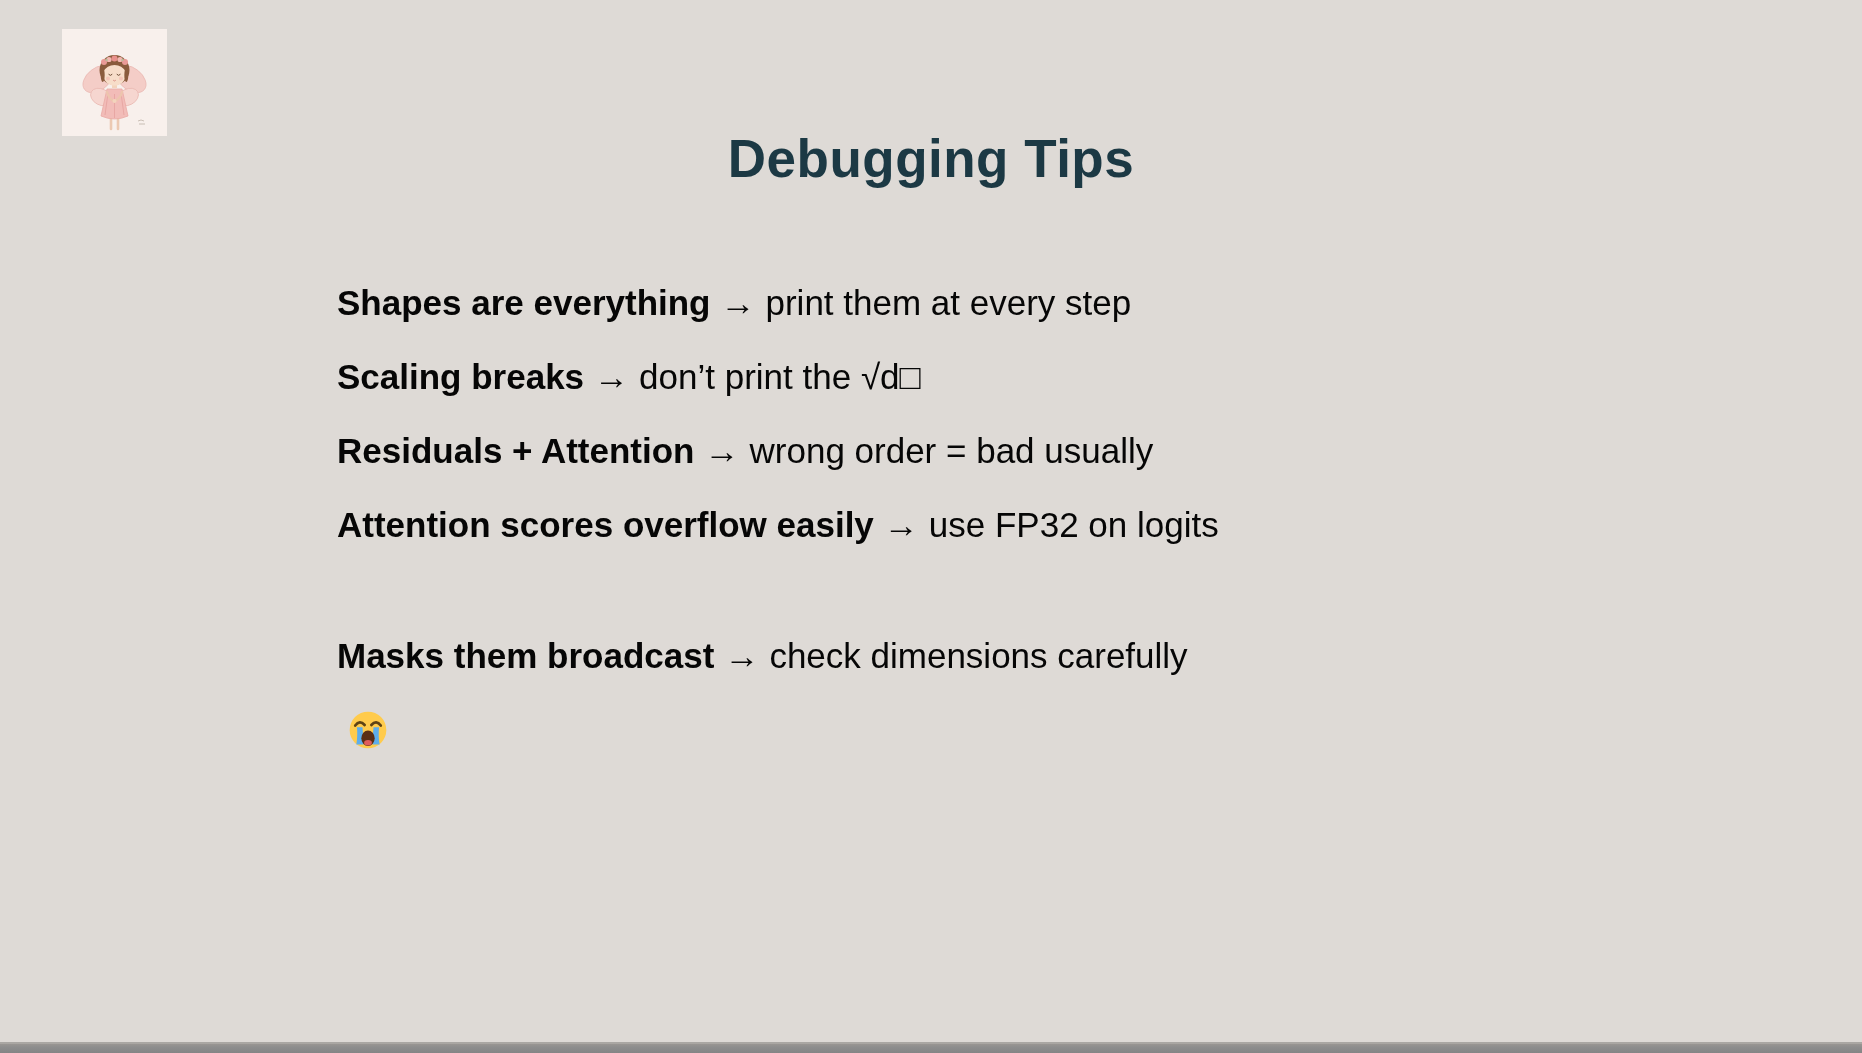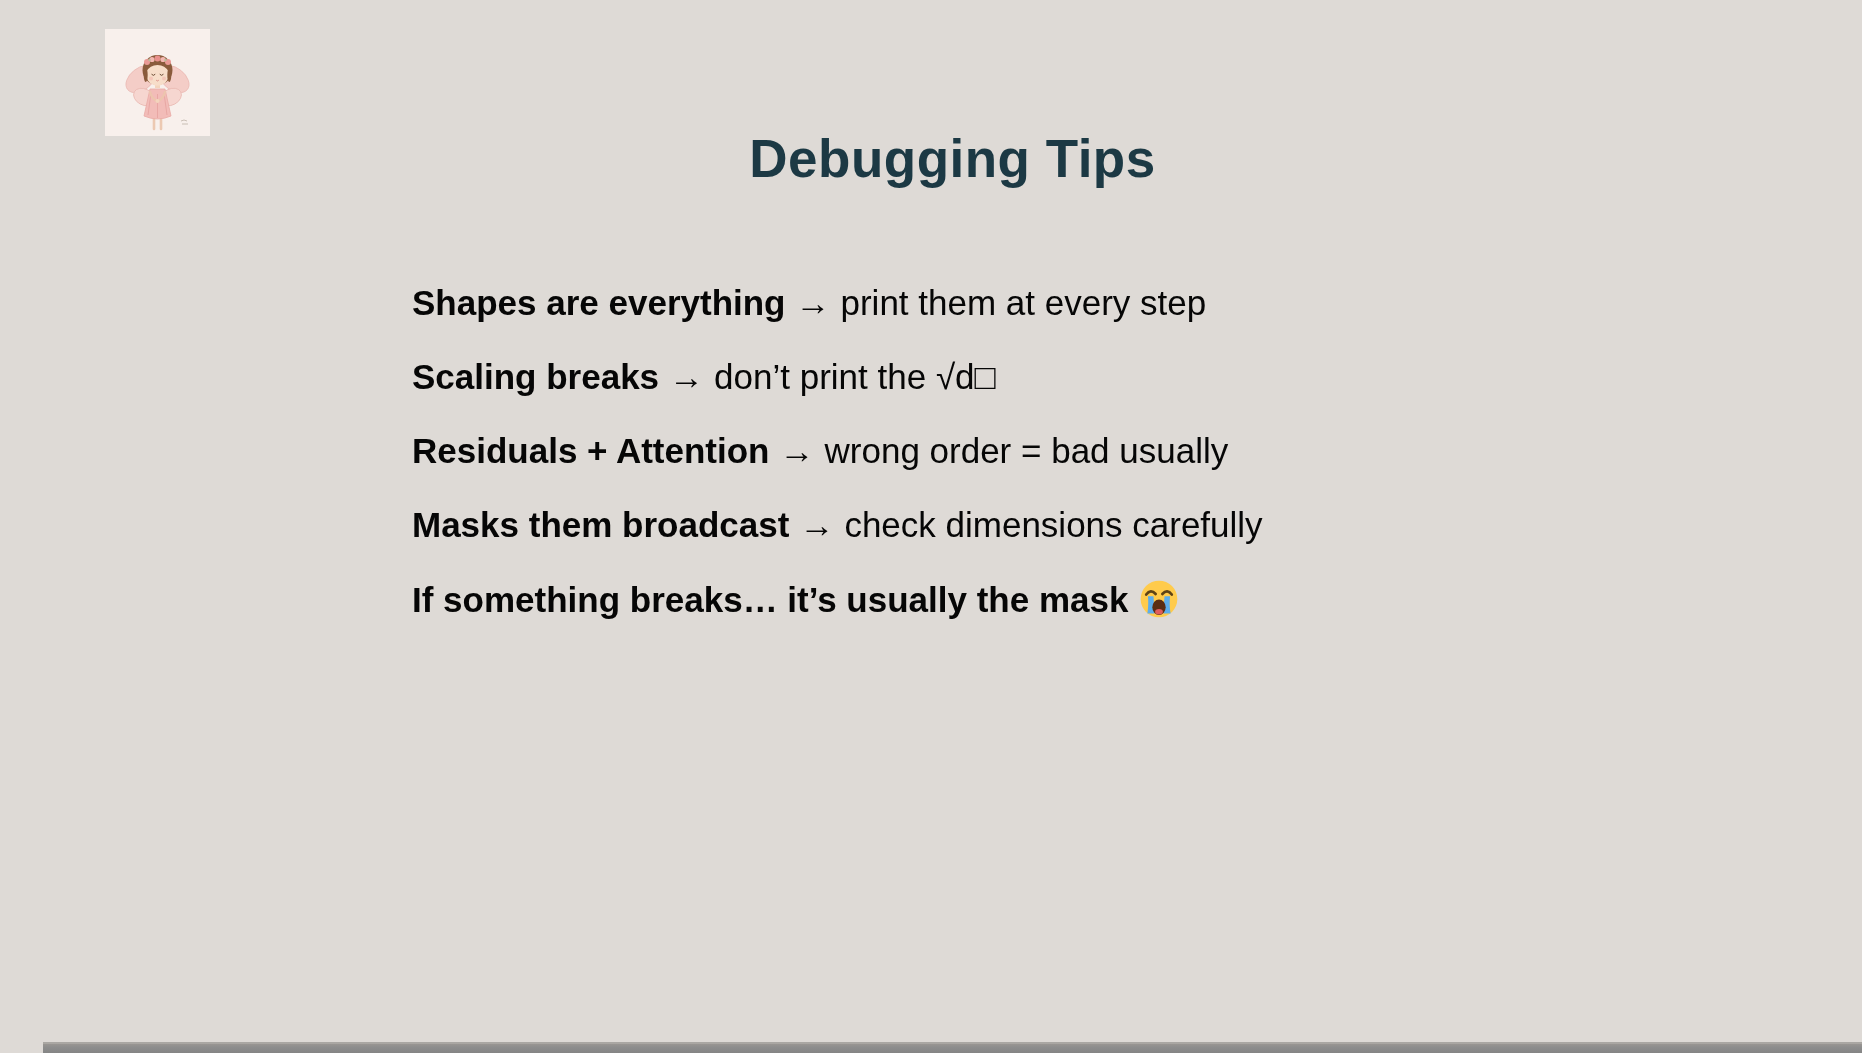--- a/index.html
+++ b/index.html
@@ -6,21 +6,20 @@
   html, body {
     width: 1862px; height: 1053px;
     overflow: hidden;
     font-family: "Liberation Sans", "DejaVu Sans", sans-serif;
   }
   body { background: #dedad6; position: relative; }
 
   .slide {
     position: absolute; inset: 0;
     background: #dedad6;
-    margin-left: 43px;
   }
 
   
   .fairy-img {
     position: absolute; left: 62px; top: 29px;
     width: 105px; height: 107px;
     display: block;
   }
 
   
@@ -29,21 +28,21 @@
     width: 100%;
     text-align: center;
     font-size: 53px; line-height: 62px;
     font-weight: 700;
     color: #1c3944;
     letter-spacing: 0.5px;
   }
 
   
   .tips {
-    position: absolute; left: 369px; top: 283px;
+    position: absolute; left: 337px; top: 283px;
     width: 1300px;
   }
   .tip {
     font-size: 35px; line-height: 40px;
     color: #060606;
     font-weight: 400;
     margin-bottom: 34px;
     white-space: nowrap;
   }
   .tip .lead { font-weight: 700; }
@@ -120,27 +119,30 @@
     </div>
 
     <div class="tip">
       <span class="lead">Scaling breaks</span><span class="arrow">→</span><span class="rest">don’t print the √d□</span>
     </div>
 
     <div class="tip">
       <span class="lead">Residuals + Attention</span><span class="arrow">→</span><span class="rest">wrong order = bad usually</span>
     </div>
 
+    <div class="tip big-gap">
+      <span class="lead">Attention scores overflow easily</span><span class="arrow">→</span><span class="rest">use FP32 on logits</span>
+    </div>
 
     <div class="tip">
       <span class="lead">Masks them broadcast</span><span class="arrow">→</span><span class="rest">check dimensions carefully</span>
     </div>
 
     <div class="tip">
-      <span class="lead">If something breaks… it’s usually the mask</span><span class="emoji" aria-label="😭"><svg viewBox="0 0 36 36" width="40" height="40" xmlns="http://www.w3.org/2000/svg">
+      <span class="emoji" aria-label="😭"><svg viewBox="0 0 36 36" width="40" height="40" xmlns="http://www.w3.org/2000/svg">
         <circle cx="18" cy="18" r="16.5" fill="#ffcb4c"></circle>
         <path d="M9.5 15.5 C10 19 10 26 9 31 L15.5 31 C15 26 15 19 14.5 15.5 Z" fill="#5dadec" transform="translate(-1.5 0)"></path>
         <path d="M21.5 15.5 C21 19 21 26 20.5 31 L27 31 C26 26 26 19 26.5 15.5 Z" fill="#5dadec" transform="translate(1.5 0)"></path>
         <path d="M6.5 14 q4 -5.5 8.5 -0.5" stroke="#5f4315" stroke-width="2.4" fill="none" stroke-linecap="round"></path>
         <path d="M21 13.5 q4.5 -5 8.5 0.5" stroke="#5f4315" stroke-width="2.4" fill="none" stroke-linecap="round"></path>
         <ellipse cx="18" cy="25.5" rx="6" ry="7" fill="#5a2e15"></ellipse>
         <ellipse cx="18" cy="29.5" rx="3.5" ry="2.5" fill="#e05c5c"></ellipse>
       </svg></span>
     </div>
 

